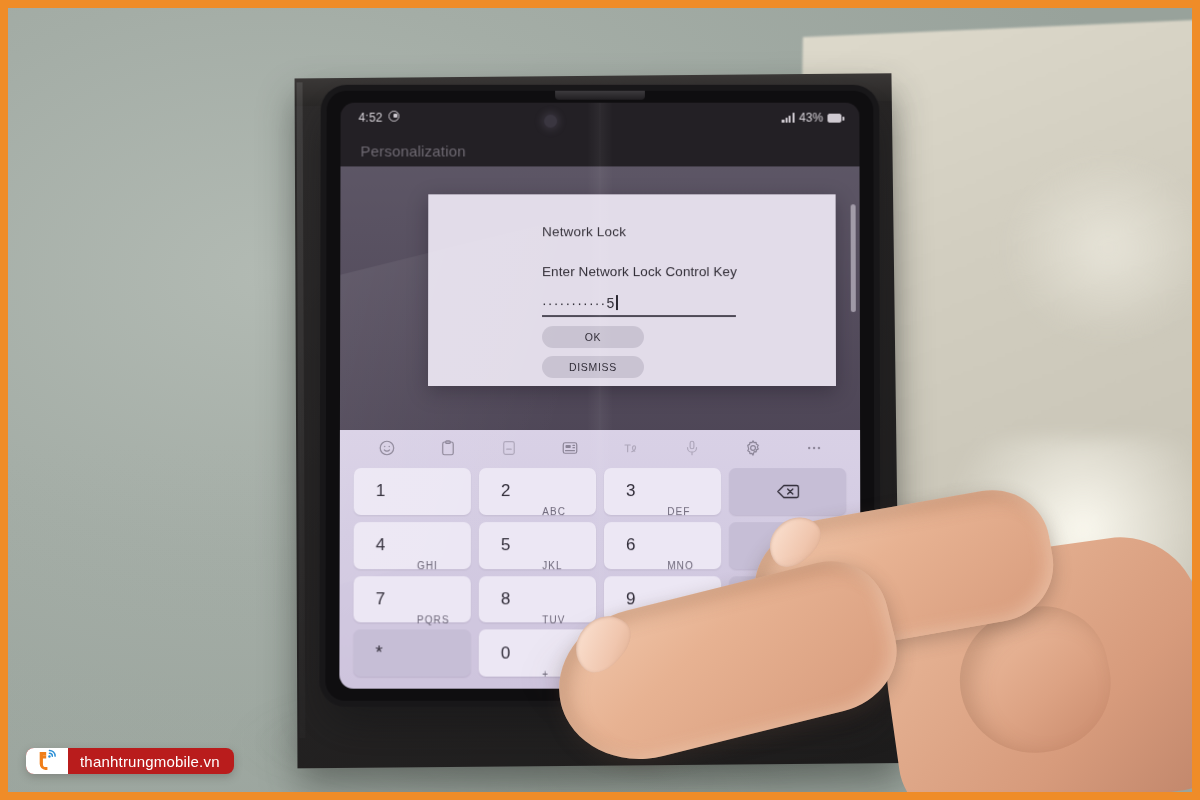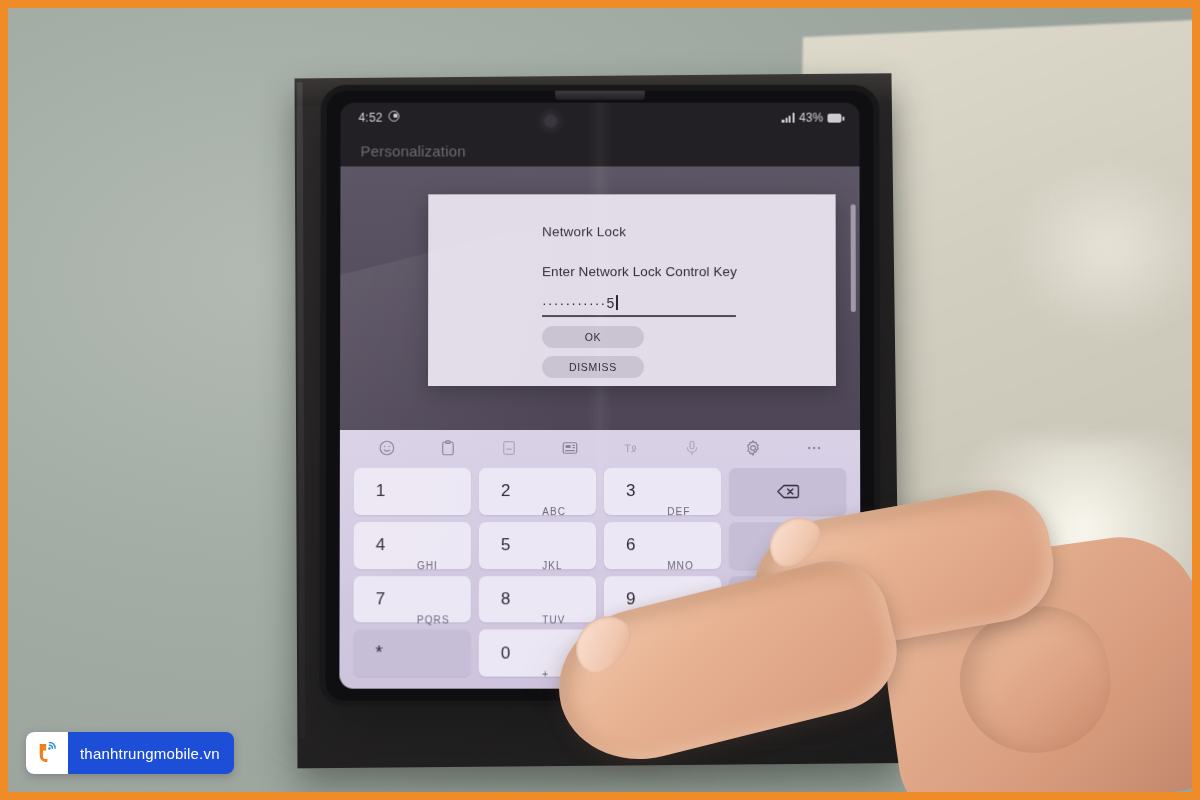--- a/index.html
+++ b/index.html
@@ -384,23 +384,23 @@
     left: 520px; top: 590px;
     width: 430px; height: 160px;
     background: radial-gradient(ellipse at 50% 50%, rgba(60,45,40,0.35), rgba(60,45,40,0) 70%);
     filter: blur(12px);
     z-index: 55;
   }
 
   
   .watermark {
     position: absolute; left: 18px; bottom: 18px;
-    height: 42px;
+    height: 26px;
     display: flex; align-items: center;
-    background: #1d4ed8;
+    background: #b91c1c;
     border-radius: 8px;
     box-shadow: 0 3px 8px rgba(60,55,45,0.28);
     z-index: 80;
     overflow: hidden;
   }
   .wm-badge {
     width: 42px; height: 42px;
     background: #fff;
     display: flex; align-items: center; justify-content: center;
     flex: 0 0 auto;

